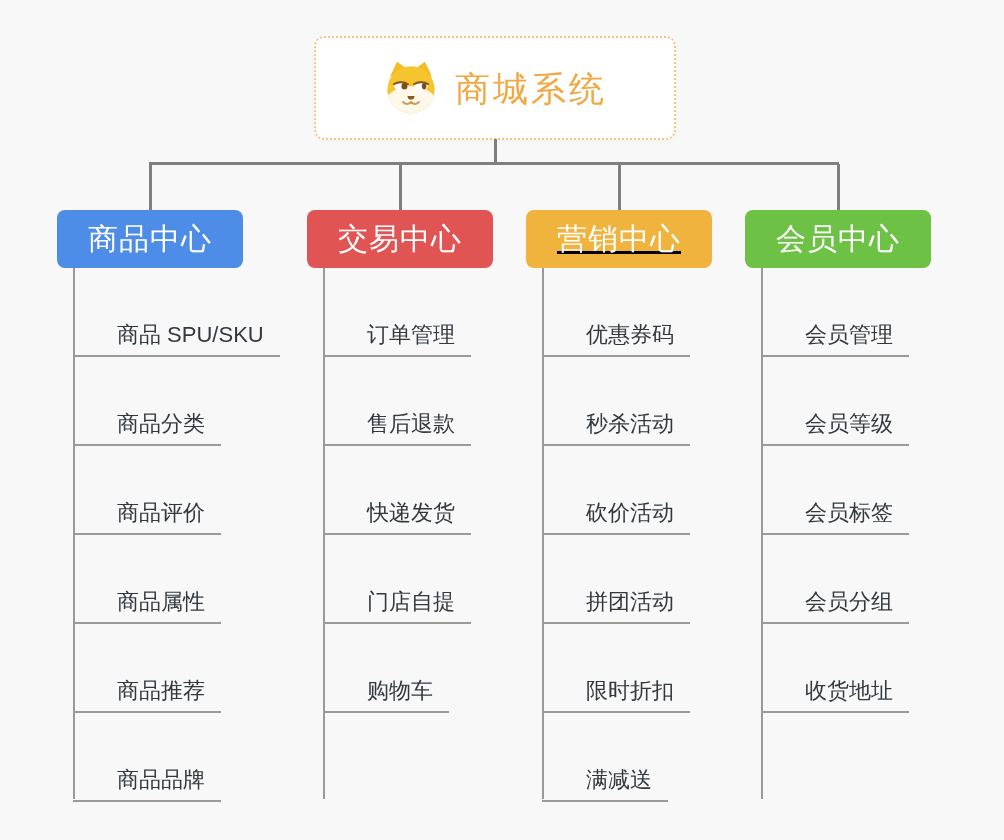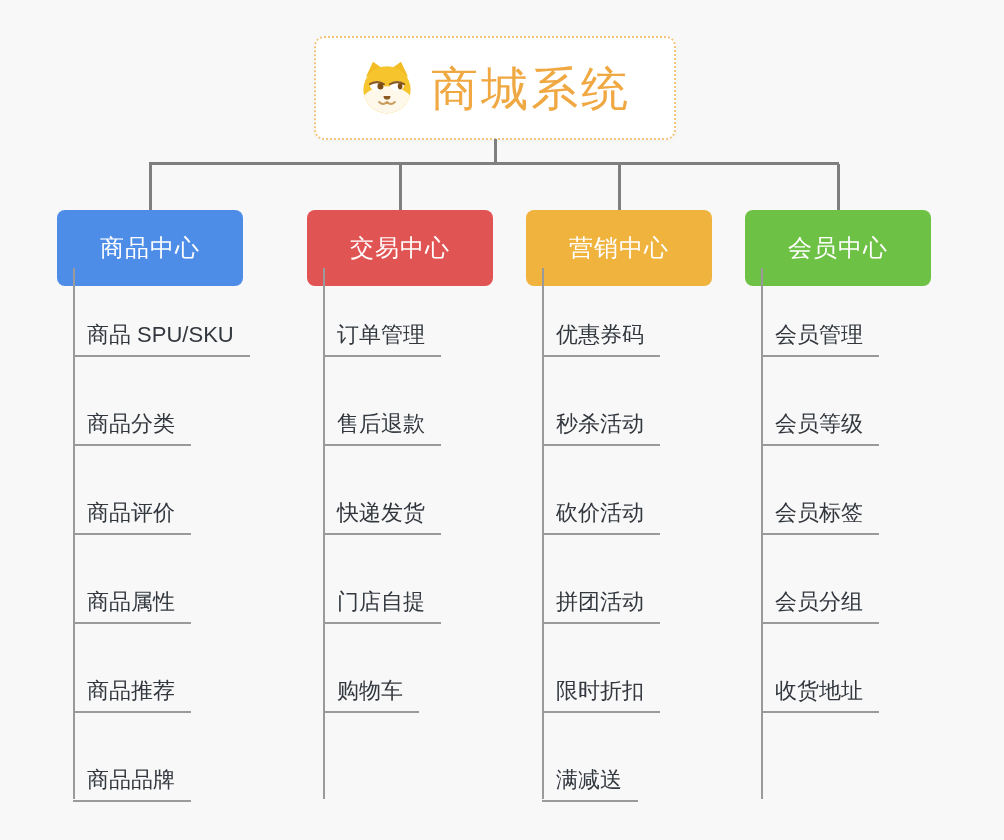--- a/index.html
+++ b/index.html
@@ -21,59 +21,59 @@
   
   .root-node{
     position:absolute;left:314px;top:36px;width:362px;height:104px;
     background:#FFFFFF;
     border:2px dotted var(--root_border);
     border-radius:10px;
     display:flex;align-items:center;justify-content:center;gap:16px;
     box-shadow:0 1px 3px rgba(0,0,0,0.04);
   }
   .root-title{
-    font-size:47px;letter-spacing:3px;color:var(--root_text);
+    font-size:35px;letter-spacing:3px;color:var(--root_text);
     line-height:1;white-space:nowrap;
   }
   .dog-icon{width:56px;height:56px;flex:0 0 auto;}
 
   
   .conn{position:absolute;background:var(--connector);}
   .root-stub{left:494px;top:139px;width:3px;height:25px;}
   .bus{left:149px;top:162px;width:690px;height:3px;}
   .drop{top:164px;width:3px;height:46px;}
   .drop.d0{left:149px;}
   .drop.d1{left:399px;}
   .drop.d2{left:618px;}
   .drop.d3{left:837px;}
 
   
   .branch{position:absolute;top:210px;width:186px;}
   .branch.b0{left:57px;}
   .branch.b1{left:307px;}
-  .branch.b2{left:526px;}
+  .branch.b2{left:526px;text-decoration:underline;}
   .branch.b3{left:745px;}
   .branch-node{
-    width:186px;height:76px;border-radius:8px;
+    width:186px;height:58px;border-radius:8px;
     display:flex;align-items:center;justify-content:center;
-    color:#FFFFFF;font-size:24px;letter-spacing:1px;white-space:nowrap;
+    color:#FFFFFF;font-size:30px;letter-spacing:1px;white-space:nowrap;
     cursor:default;
   }
   .items{
     position:absolute;left:16px;top:58px;
     display:flex;flex-direction:column;align-items:flex-start;
   }
   .items .vline{
     position:absolute;left:0;top:0;width:2px;height:531px;
     background:var(--item_line);
   }
   .item{
     height:89px;width:max-content;
     display:flex;align-items:flex-end;
-    padding:0 16px 7px 14px;
+    padding:0 16px 7px 44px;
     border-bottom:2px solid var(--item_line);
     font-size:22px;color:var(--item_text);
     white-space:nowrap;line-height:1.2;
   }
   .item:first-child{height:86px;}
 </style>
 </head>
 <body>
 
 <div id="canvas">

